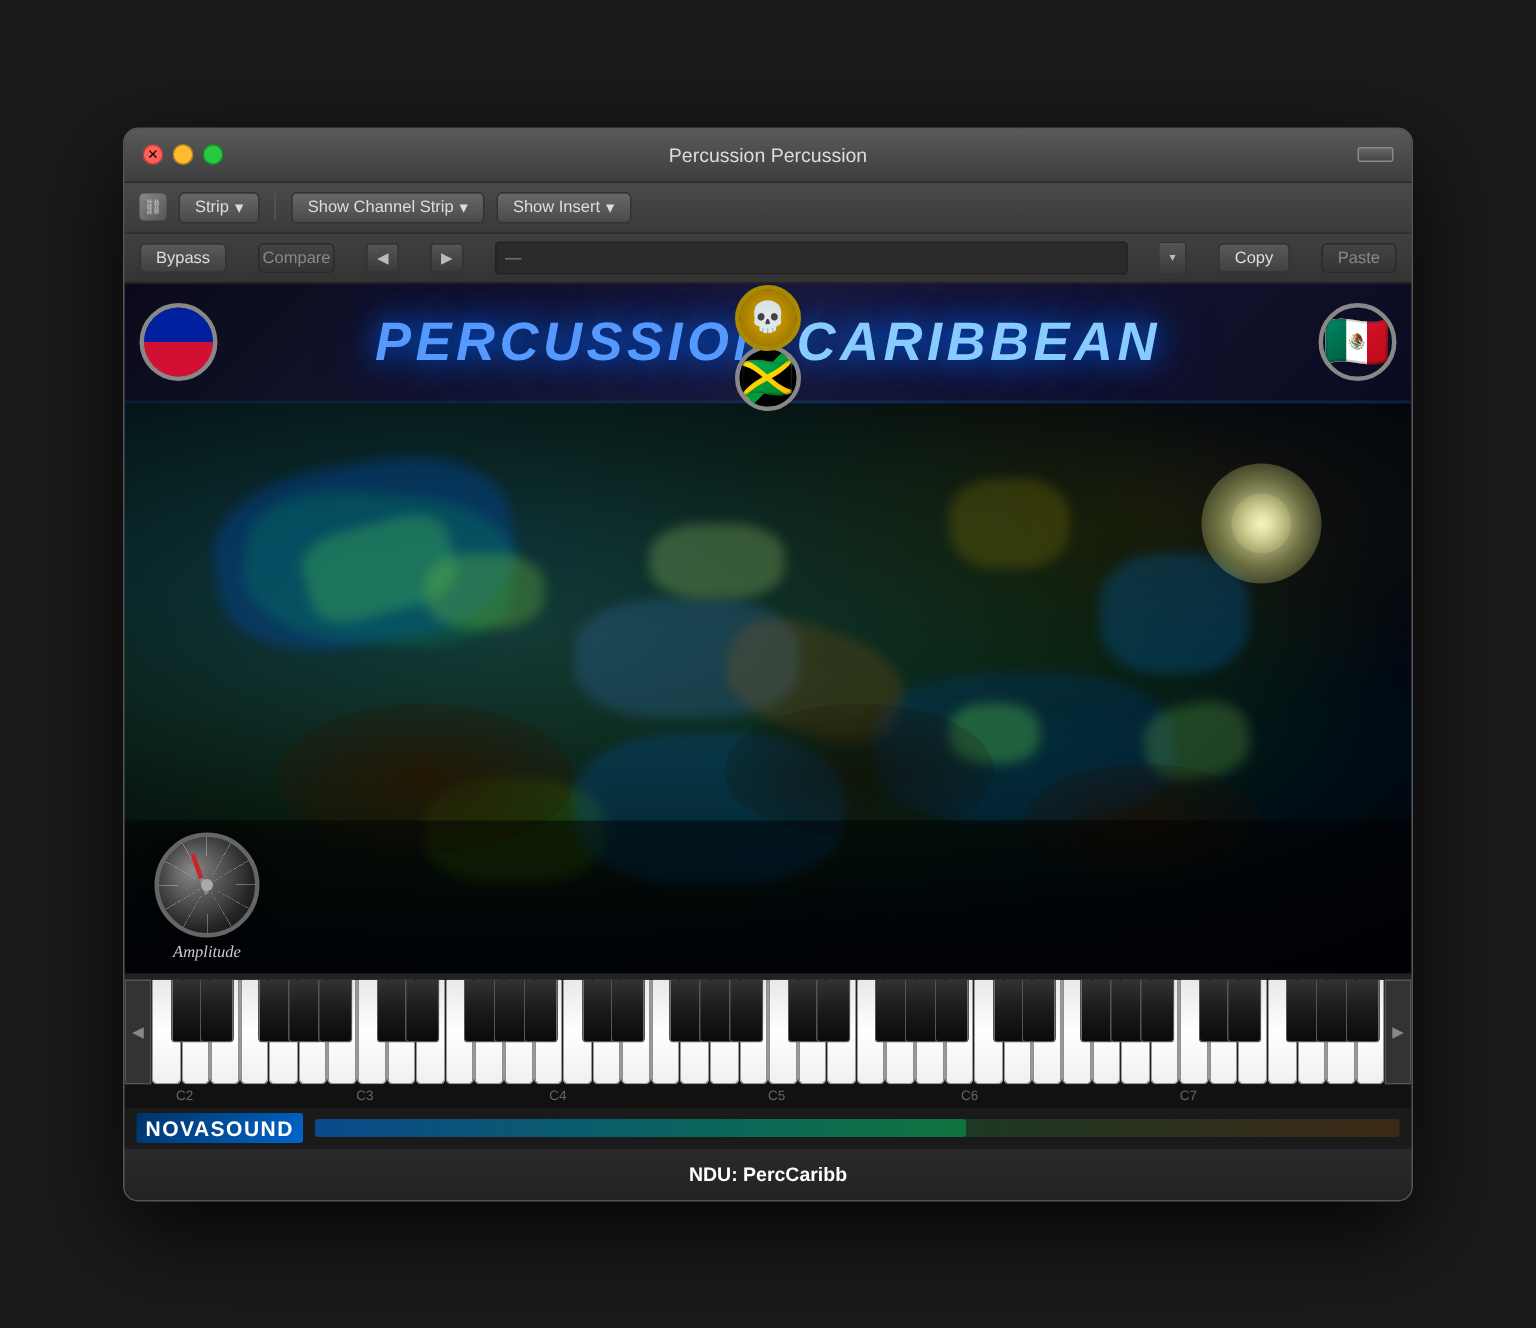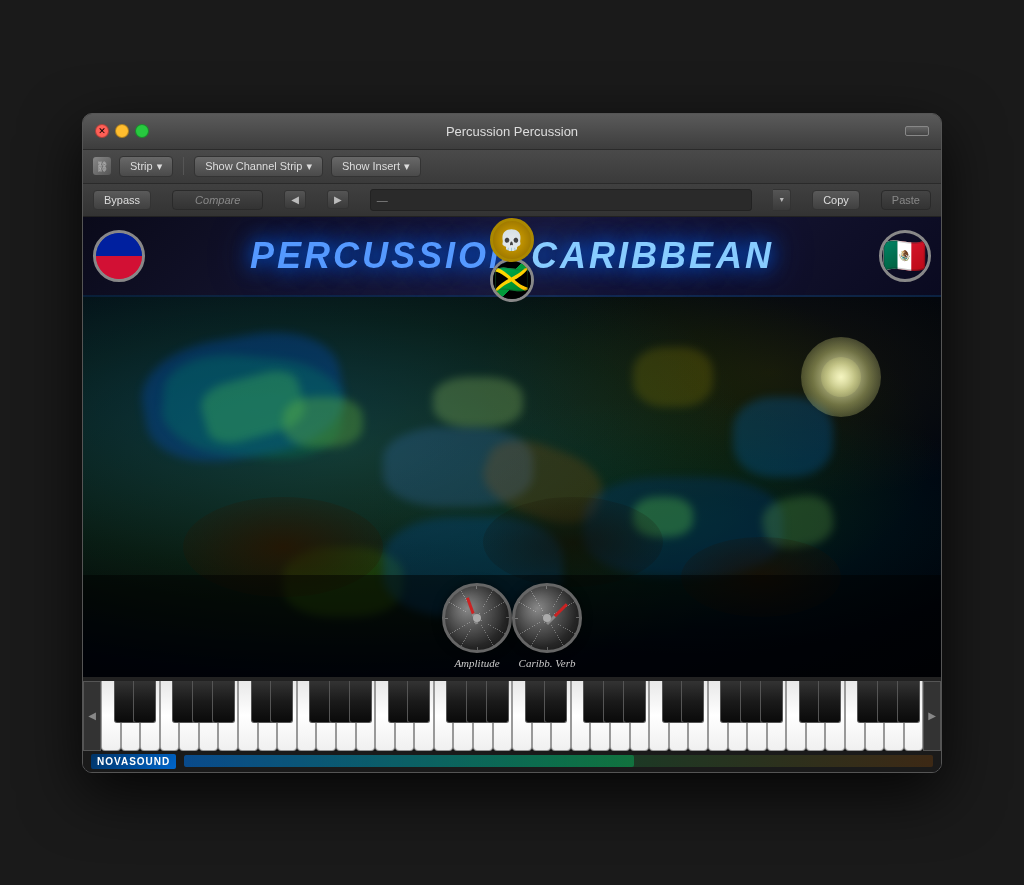--- a/index.html
+++ b/index.html
@@ -129,23 +129,22 @@
       padding: 3px 10px;
       cursor: pointer;
     }
 
     .compare-btn {
       background: linear-gradient(to bottom, #444, #333);
       border: 1px solid #2a2a2a;
       border-radius: 4px;
       color: #888;
       font-size: 11px;
-      padding: 3px 22px;
-      cursor: pointer;
-      font-style: italic;
+      padding: 3px 2px;
+      cursor: pointer;
     }
 
     .nav-btn {
       background: linear-gradient(to bottom, #555, #3a3a3a);
       border: 1px solid #333;
       border-radius: 3px;
       color: #bbb;
       font-size: 10px;
       padding: 3px 6px;
       cursor: pointer;
@@ -257,21 +256,21 @@
       position: absolute;
       border-radius: 40%;
       filter: blur(4px);
       opacity: 0.6;
     }
 
     
     .controls-row {
       display: flex;
       align-items: flex-end;
-      justify-content: center;
+      justify-content: space-between;
       padding: 8px 20px;
       background: rgba(0,0,0,0.5);
       position: absolute;
       bottom: 0;
       left: 0;
       right: 0;
     }
 
     .control-group {
       display: flex;
@@ -387,21 +386,21 @@
     .novasound-bar {
       background: #1a1a1a;
       padding: 3px 8px;
       display: flex;
       align-items: center;
     }
 
     .novasound-logo {
       background: linear-gradient(135deg, #003366, #0066cc);
       color: white;
-      font-size: 10px;
+      font-size: 14px;
       font-weight: 900;
       padding: 2px 6px;
       border-radius: 2px;
       letter-spacing: 1px;
     }
 
     .status-bar {
       background: linear-gradient(to bottom, #2a2a2a, #222);
       padding: 8px 20px;
       text-align: center;
@@ -541,31 +540,20 @@
             <div class="compass-ticks"></div>
             <div style="position:absolute;width:3px;height:28px;top:10px;left:50%;transform:translateX(-50%) rotate(-20deg);transform-origin:bottom center;">
               <div style="height:60%;background:#cc2222;width:100%;"></div>
               <div style="height:40%;background:#888;width:100%;"></div>
             </div>
             <div class="compass-center"></div>
           </div>
           <div class="control-label">Amplitude</div>
         </div>
 
-        <div class="control-group">
-          <div class="compass-dial">
-            <div class="compass-ticks"></div>
-            <div style="position:absolute;width:3px;height:28px;top:10px;left:50%;transform:translateX(-50%) rotate(45deg);transform-origin:bottom center;">
-              <div style="height:60%;background:#cc2222;width:100%;"></div>
-              <div style="height:40%;background:#888;width:100%;"></div>
-            </div>
-            <div class="compass-center"></div>
-          </div>
-          <div class="control-label">Caribb. Verb</div>
-        </div>
 
       </div>
     </div>
 
     <div class="keyboard-section">
       <div class="keyboard-wrapper">
         <div class="key-arrow">◀</div>
         <div class="keyboard">
 
           <div class="white-key"></div>
@@ -637,24 +625,35 @@
             <div class="black-key" style="left: 80.119%;"></div>
             <div class="black-key" style="left: 84.881%;"></div>
             <div class="black-key" style="left: 87.2619%;"></div>
             <div class="black-key" style="left: 92.0238%;"></div>
             <div class="black-key" style="left: 94.4048%;"></div>
             <div class="black-key" style="left: 96.7857%;"></div>
         </div>
         <div class="key-arrow">▶</div>
       </div>
 
+      <div class="keyboard-labels" style="position:relative;height:16px;background:#111;">
+        <span class="key-label" style="left:4%;">C2</span>
+        <span class="key-label" style="left:18%;">C3</span>
+        <span class="key-label" style="left:33%;">C4</span>
+        <span class="key-label" style="left:50%;">C5</span>
+        <span class="key-label" style="left:65%;">C6</span>
+        <span class="key-label" style="left:82%;">C7</span>
+      </div>
 
       <div class="novasound-bar">
         <div class="novasound-logo">NOVASOUND</div>
         <div style="flex:1;height:12px;background:linear-gradient(to right,rgba(0,100,200,0.3),rgba(0,200,100,0.2),rgba(200,100,0,0.2));border-radius:2px;margin-left:8px;overflow:hidden;">
           <div style="width:60%;height:100%;background:linear-gradient(to right,rgba(0,100,200,0.5),rgba(0,200,100,0.4));border-radius:2px;"></div>
         </div>
       </div>
     </div>
   </div>
 
+  <div class="status-bar">
+    <span class="status-text">NDU: PercCaribb</span>
+  </div>
 
 </div>
 
 </body></html>

